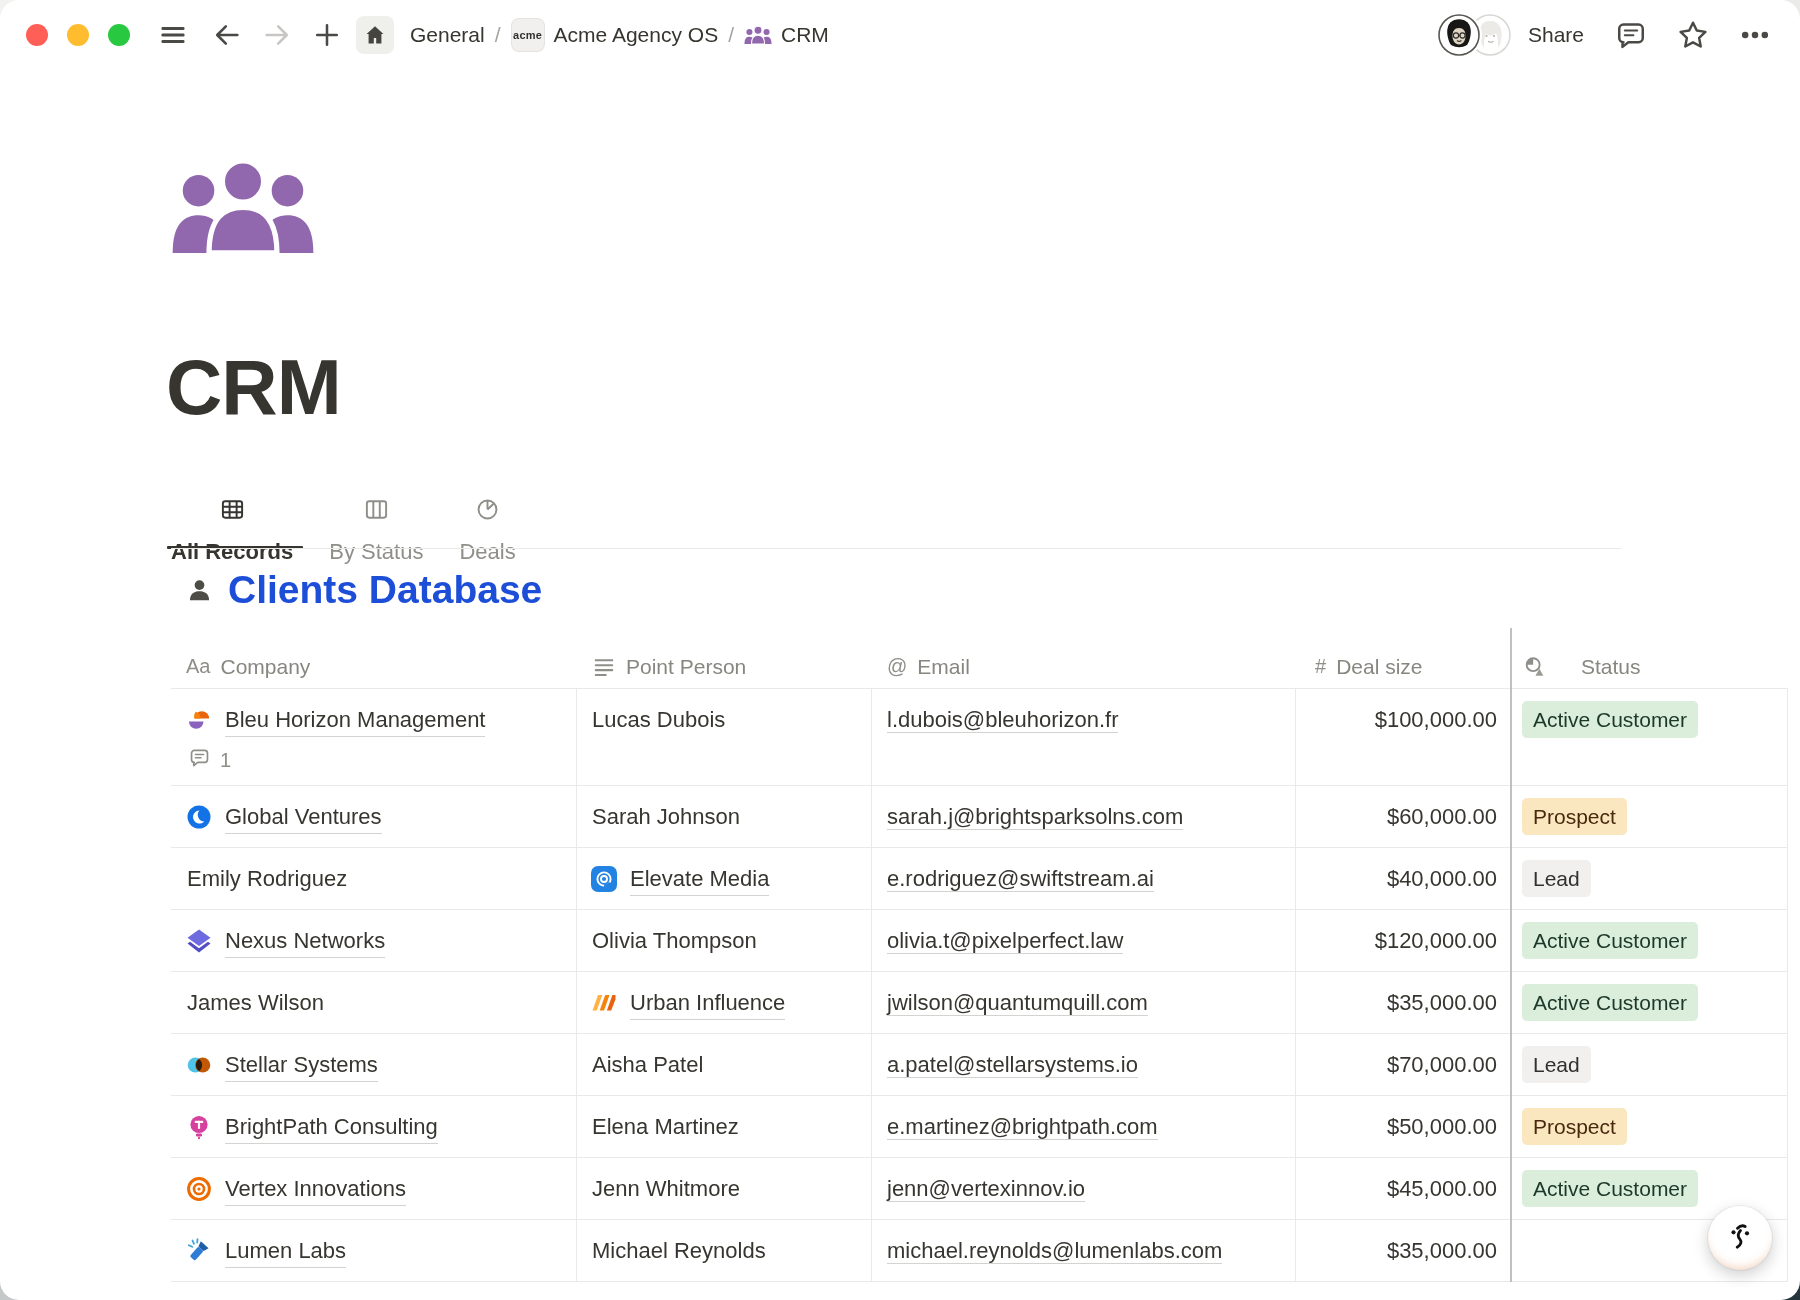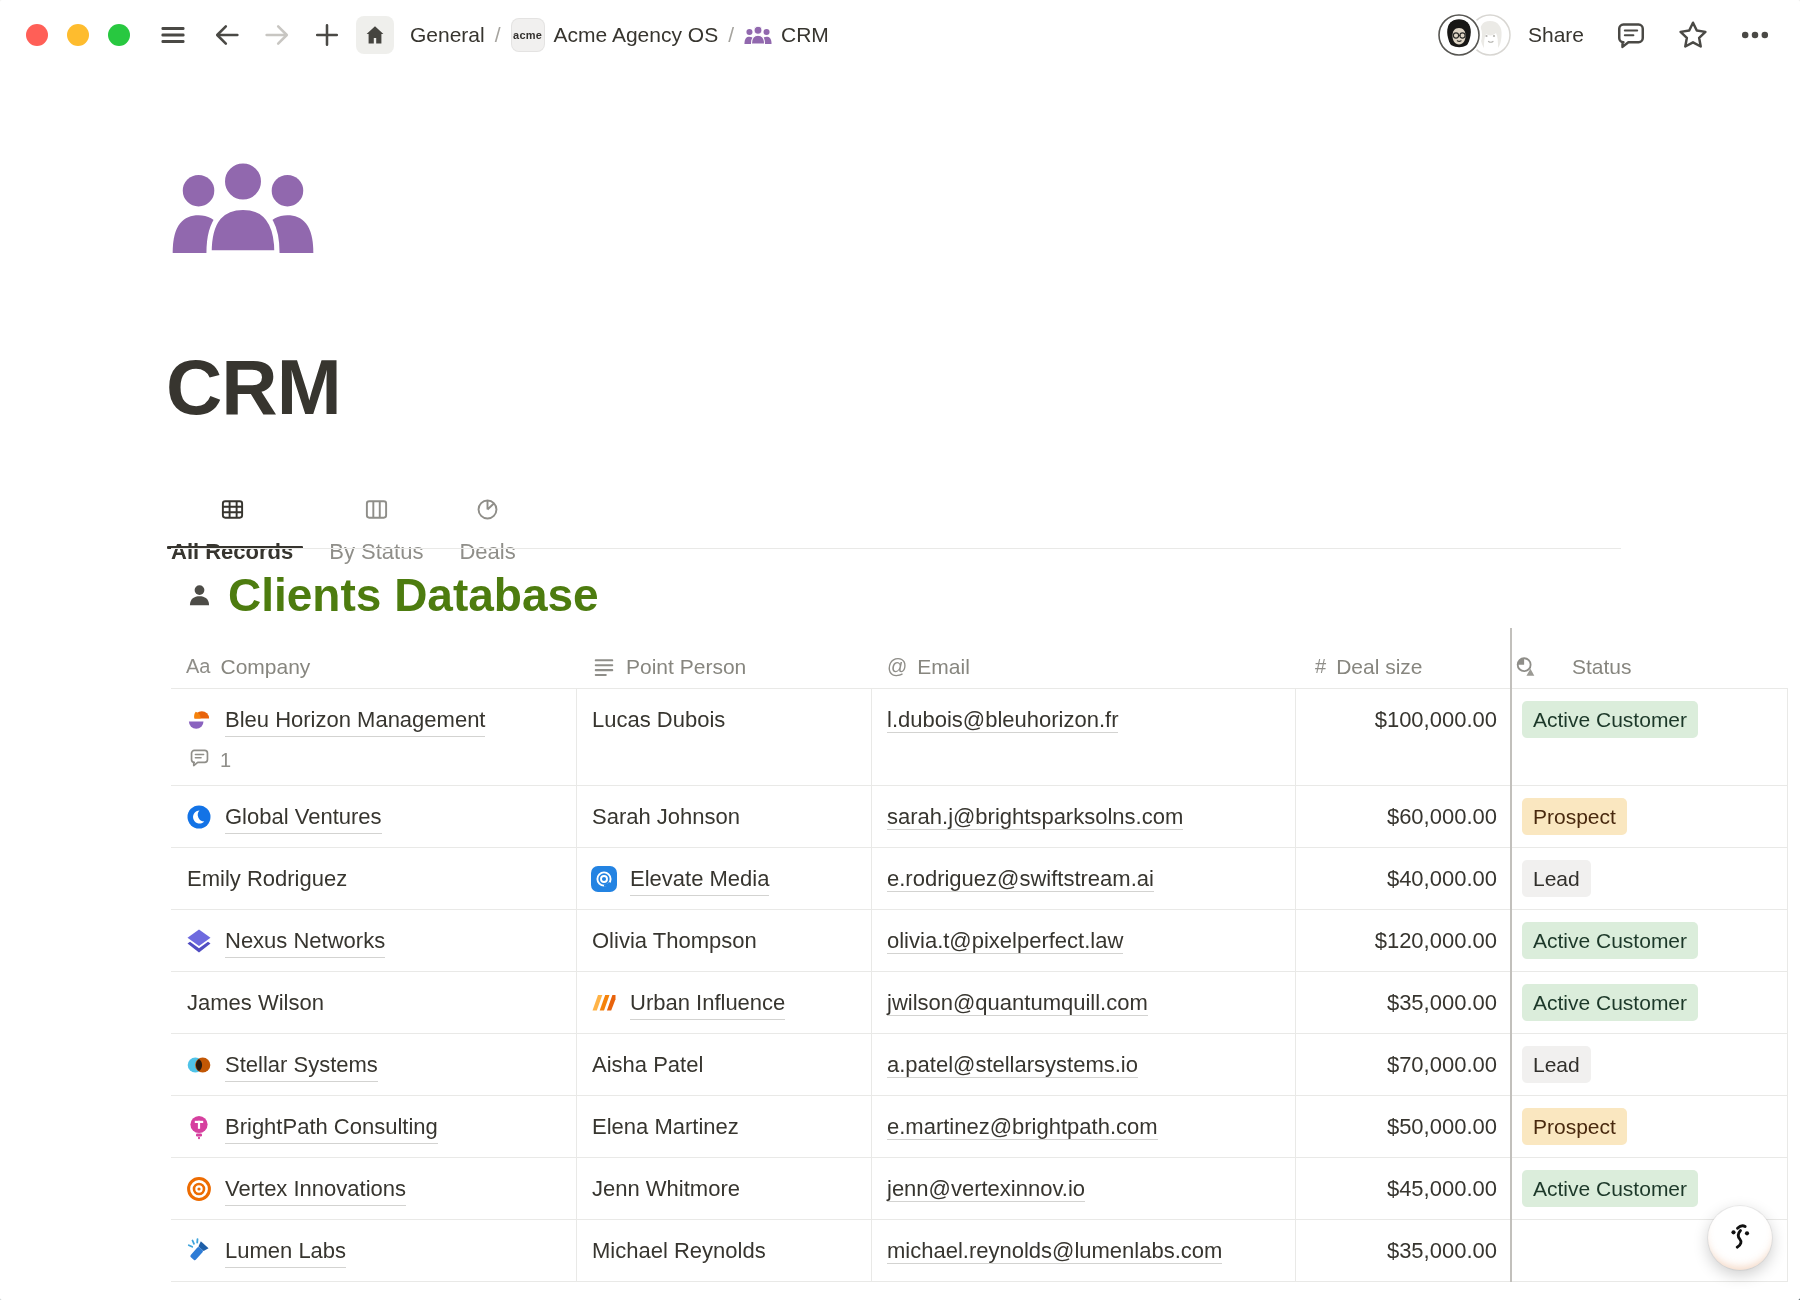--- a/index.html
+++ b/index.html
@@ -1,19 +1,19 @@
 <!DOCTYPE html>
 <html><head>
 <meta charset="utf-8">
 <style>
   * { margin:0; padding:0; box-sizing:border-box; }
   body { font-family:"Liberation Sans", sans-serif; }
   .backdrop { position:relative; width:1800px; height:1300px;
     background:linear-gradient(160deg,#f2f2f0 0%,#e6e6e3 55%,#8a989c 85%,#22333a 100%); overflow:hidden; }
-  .window { position:absolute; inset:0; background:#fff; border-radius:2px; overflow:hidden; }
+  .window { position:absolute; inset:0; background:#fff; border-radius:19px; overflow:hidden; }
 
   
   .topbar { position:absolute; top:0; left:0; right:0; height:70px; display:flex; align-items:center; padding:0 26px; }
   .traffic { display:flex; gap:19px; margin-right:28px; }
   .tl { width:22px; height:22px; border-radius:50%; cursor:pointer; }
   .tb-ic { display:flex; align-items:center; justify-content:center; color:#4a4945; cursor:pointer; }
   .tb-ic svg { display:block; }
   .hamburger { margin-right:24px; }
   .nav-arrow { margin-right:20px; }
   .nav-arrow.disabled { color:#c8c6c2; }
@@ -38,30 +38,30 @@
   .page-icon { position:absolute; left:170px; top:160px; cursor:pointer; }
   .page-title { position:absolute; left:166px; top:342px; font-size:78px; font-weight:700; color:#37352f; letter-spacing:-1px; }
 
   .tabs { position:absolute; left:171px; top:497px; height:52px; display:flex; gap:36px; }
   .tab { position:relative; display:flex; align-items:center; gap:11px; font-size:22px; color:#8f8e89; cursor:pointer;flex-direction:column; }
   .tab.active { color:#37352f; font-weight:600; }
   .tab.active::after { content:""; position:absolute; left:-4px; right:-10px; bottom:0; height:3px; background:#37352f; border-radius:1px; }
   .tabs-divider { position:absolute; left:171px; top:548px; width:1450px; height:1px; background:#e9e9e7; }
 
   .db-heading { position:absolute; left:186px; top:568px; display:flex; align-items:center; gap:15px; }
-  .db-title { font-size:46px; font-weight:700; color:#4d7c0f;text-align:center; }
+  .db-title { font-size:39px; font-weight:700; color:#1d4ed8;text-align:center; }
 
   
   .table { position:absolute; left:171px; top:645px; width:1617px; }
   .thead, .trow { display:grid; grid-template-columns:405px 295px 424px 215px 278px; }
   .thead { height:44px; border-bottom:1px solid #e9e9e7; align-items:center; }
   .hcell { display:flex; align-items:center; gap:10px; font-size:21px; color:#87867f; cursor:pointer; }
   .hcell .hic { display:flex; align-items:center; color:#8f8e89; font-size:20px; }
   .h1c { padding-left:15px; } .h2c { padding-left:16px; } .h3c { padding-left:16px; }
-  .h4c { padding-left:20px; } .h5c { padding-left:4px;gap:34px; }
+  .h4c { padding-left:20px; } .h5c { padding-left:13px;gap:34px; }
   .trow { height:62px; border-bottom:1px solid #e9e9e7; }
   .trow.tall { height:97px; }
   .cell { font-size:22px; color:#37352f; }
   .company-line { display:flex; align-items:center; gap:13px; padding:14px 10px 0 15px; }
   .cicon { width:26px; height:26px; flex:0 0 26px; display:flex; }
   .cname { line-height:33px; font-weight:500; white-space:nowrap; cursor:pointer;
     border-bottom:1.5px solid rgba(55,53,47,.22); }
   .comment-line { display:flex; align-items:center; gap:9px; padding:9px 0 0 17px; color:#8f8e89; font-size:20px; cursor:pointer; }
   .c-person { padding:14px 10px 0 16px; line-height:33px; cursor:text; }
   .c-email { padding:14px 10px 0 16px; line-height:33px; }

